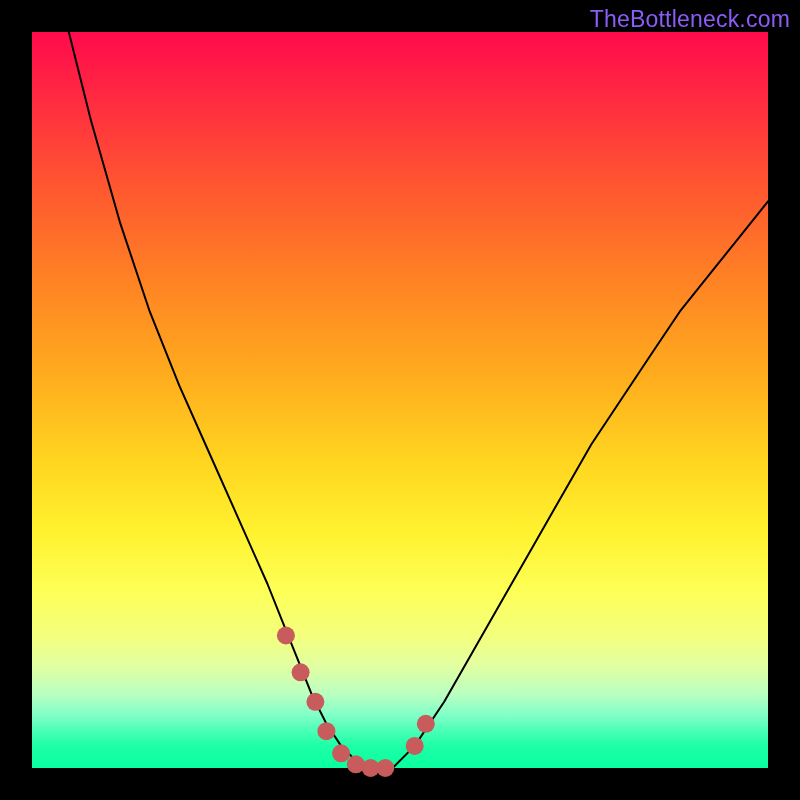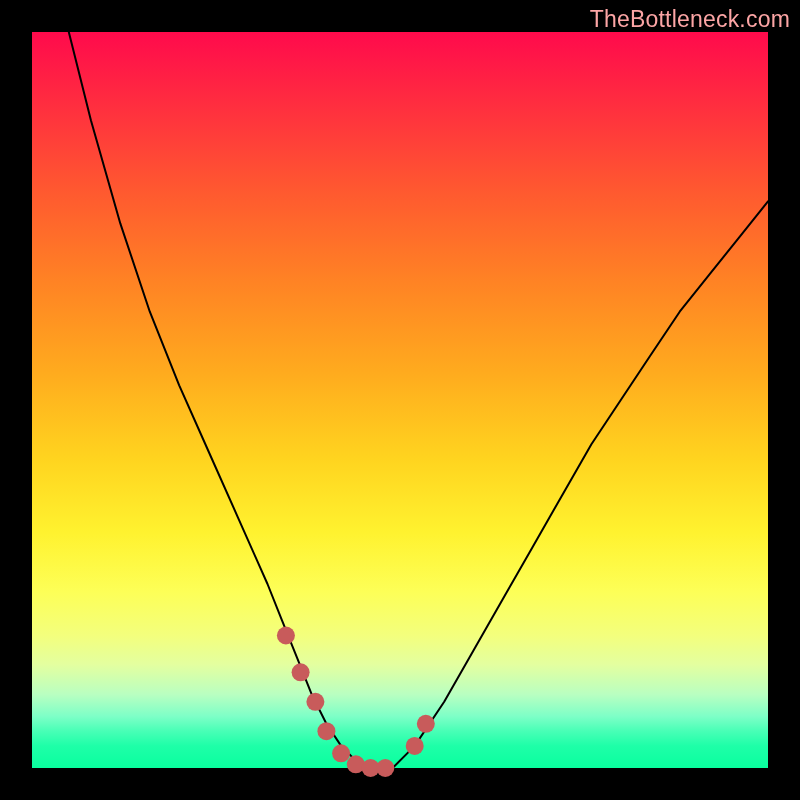--- a/index.html
+++ b/index.html
@@ -41,21 +41,21 @@
        #7dffc7 93%,
        #48ffb6 95%,
        #1effa8 97%,
        #09ff9e 100%
     );
   }
   .watermark {
     position: absolute;
     top: 6px;
     right: 10px;
-    color: #fca5a5;
+    color: #8b5cf6;
     font-size: 23px;
     font-weight: 500;
     letter-spacing: 0.2px;
     user-select: none;
   }
   svg.overlay {
     position: absolute;
     left: 32px;
     top: 32px;
     width: 736px;

